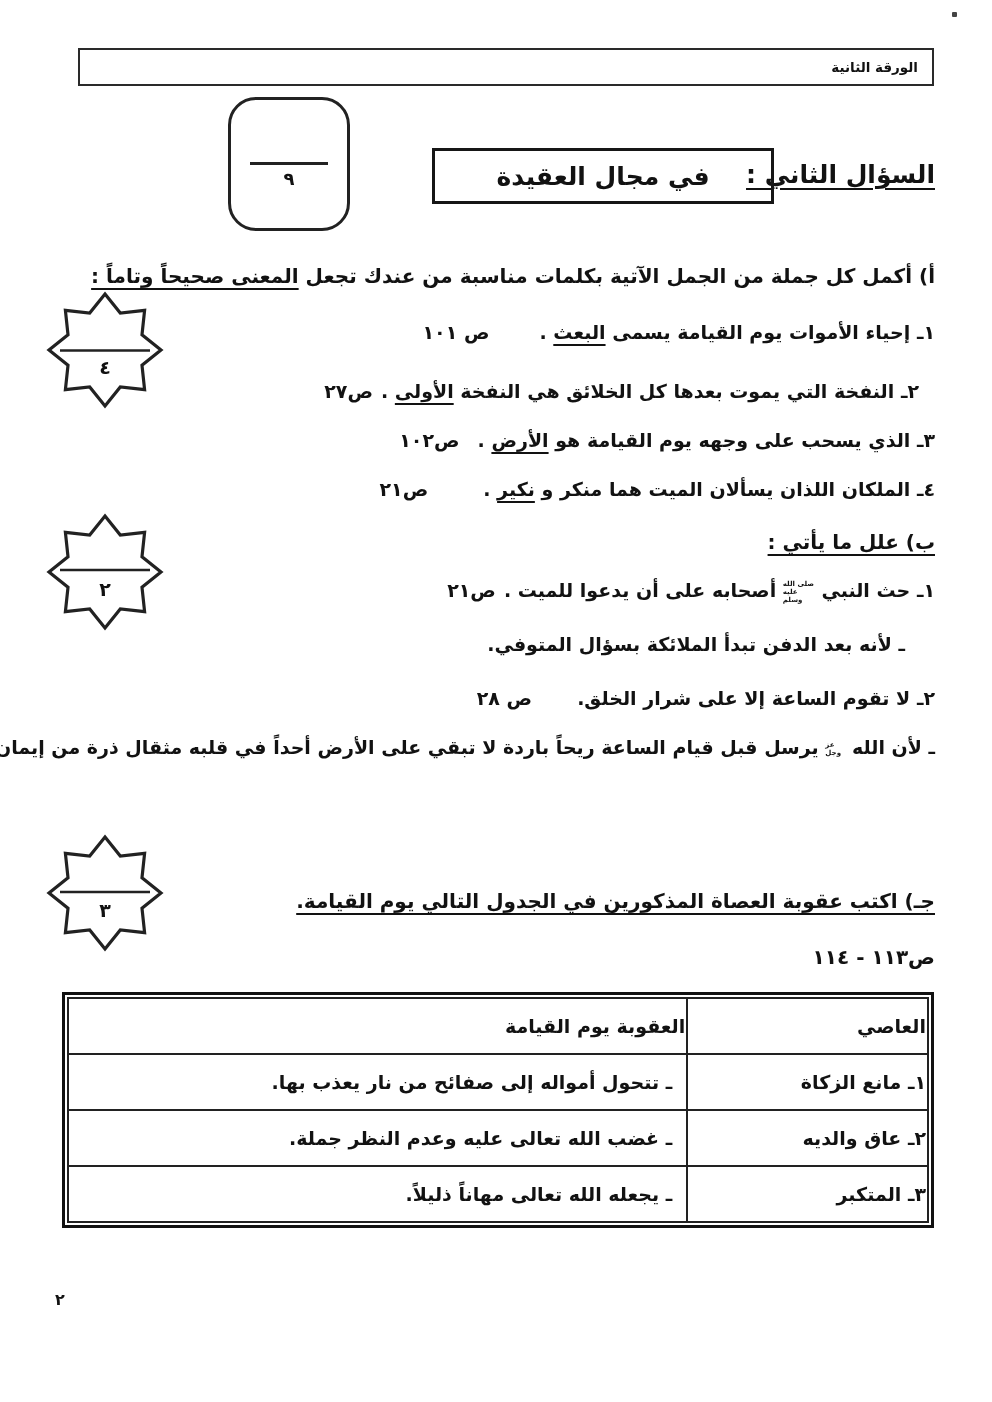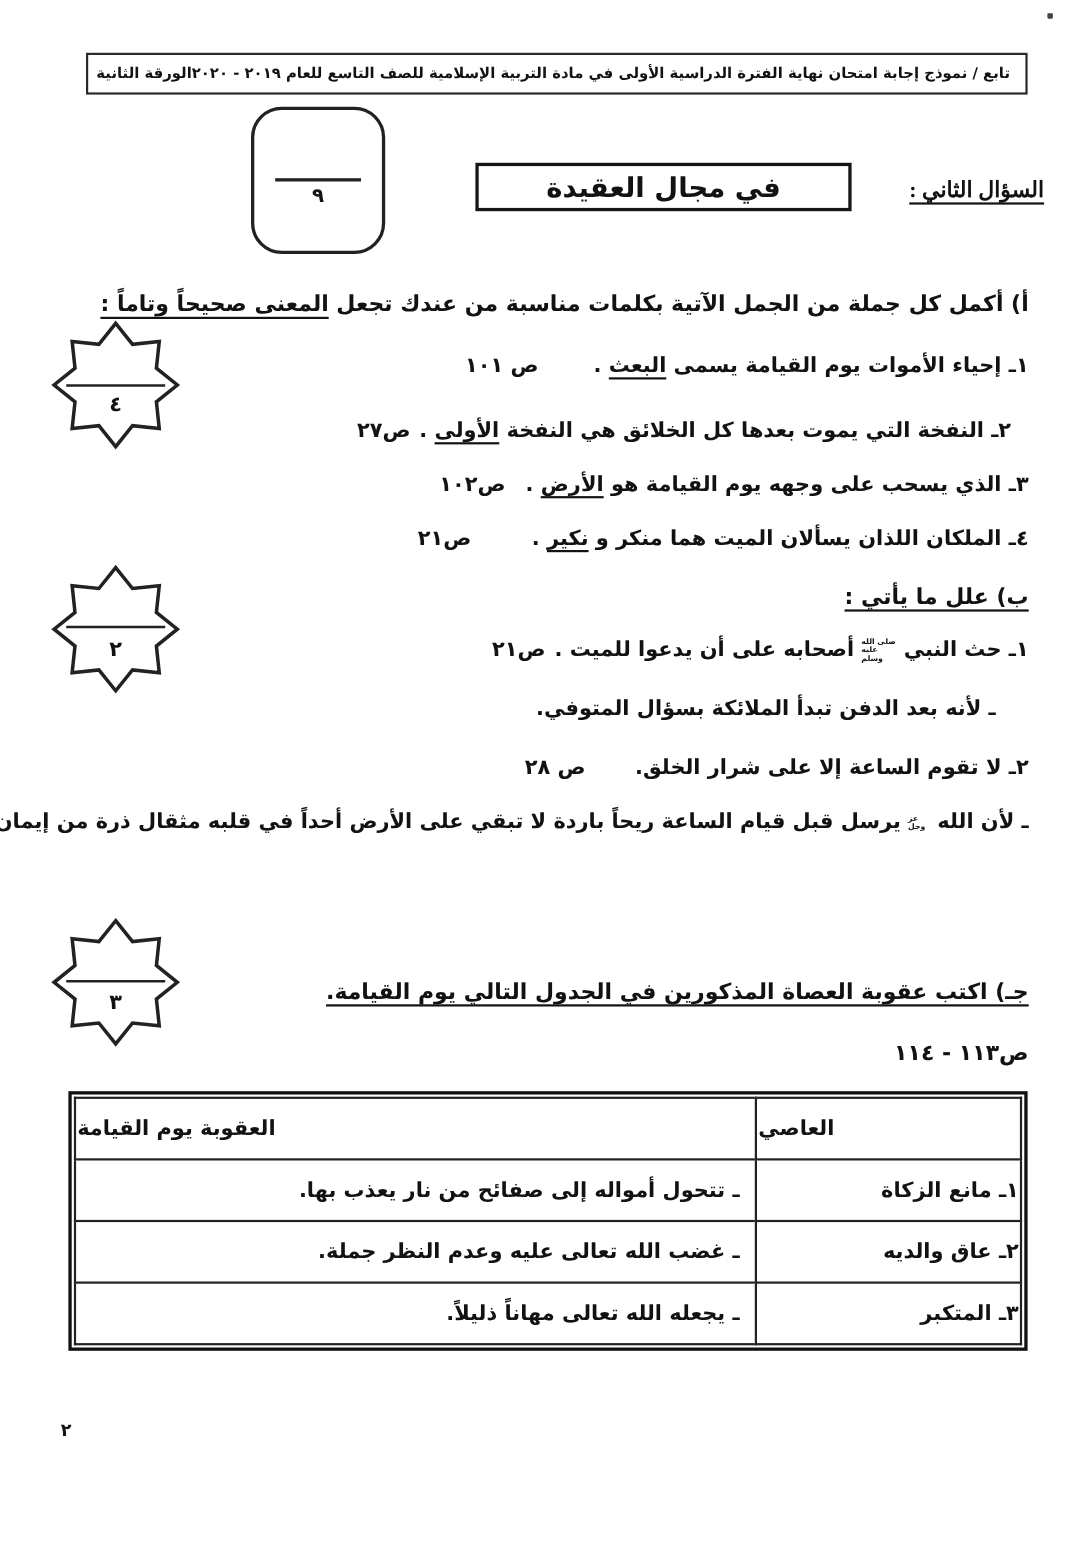--- a/index.html
+++ b/index.html
@@ -24,23 +24,23 @@
 
   
   .capsule {
     position:absolute; left:228px; top:97px; width:122px; height:134px;
     border:3px solid #222; border-radius:28px; box-sizing:border-box;
   }
   .cap-line { position:absolute; left:16%; right:16%; top:62px; border-top:3px solid #222; }
   .cap-num  { position:absolute; top:68px; left:0; width:100%; text-align:center; font-size:18px; }
 
   
-  .qlabel { position:absolute; right:43px; top:160px; font-size:20px; white-space:nowrap;font-family:Liberation Serif, serif; }
+  .qlabel { position:absolute; right:57px; top:160px; font-size:25px; white-space:nowrap; }
   .domain {
-    position:absolute; left:432px; top:148px; width:342px; height:44px;
+    position:absolute; left:432px; top:148px; width:342px; height:56px;
     border:3px solid #161616; box-sizing:border-box;
     display:flex; align-items:center; justify-content:center;
     font-size:25px; letter-spacing:.5px; white-space:nowrap;
   }
 
   
   .badge { position:absolute; }
   svg text { font-family:"DejaVu Sans", sans-serif; font-weight:700; }
 
   
@@ -52,36 +52,35 @@
 
   
   .table-wrap {
     position:absolute; left:62px; top:992px; width:872px;
     border:3px solid #111; padding:2px; box-sizing:border-box; background:#fff;
   }
   table.ctable { width:100%; border-collapse:collapse; direction:rtl; }
   .ctable th, .ctable td {
     border:2px solid #222; font-size:19px; vertical-align:middle; background:#fff;
   }
-  .ctable th { height:52px; text-align:left; font-weight:700; }
+  .ctable th { height:52px; text-align:right; font-weight:700; }
   .ctable td { height:52px; }
   .col-sinner { width:28%; }
   td.cell-sinner { text-align:right; }
   td.cell-pun   { text-align:right; padding-right:14px; }
 
   .pagenum { position:absolute; left:55px; top:1290px; font-size:16px; }
   .speck { position:absolute; left:952px; top:12px; width:5px; height:5px; background:#444; border-radius:1px; }
 </style>
 </head>
 <body>
 
 <div class="speck"></div>
 
 <div class="hdr">
-  <span>تابع / نموذج إجابة امتحان نهاية الفترة الدراسية الأولى في مادة التربية الإسلامية للصف التاسع للعام ٢٠١٩ - ٢٠٢٠</span>
   <span>الورقة الثانية</span>
 </div>
 
 <div class="capsule">
   <div class="cap-line"></div>
   <div class="cap-num">٩</div>
 </div>
 
 <div class="qlabel u">السؤال الثاني :</div>
 <div class="domain">

